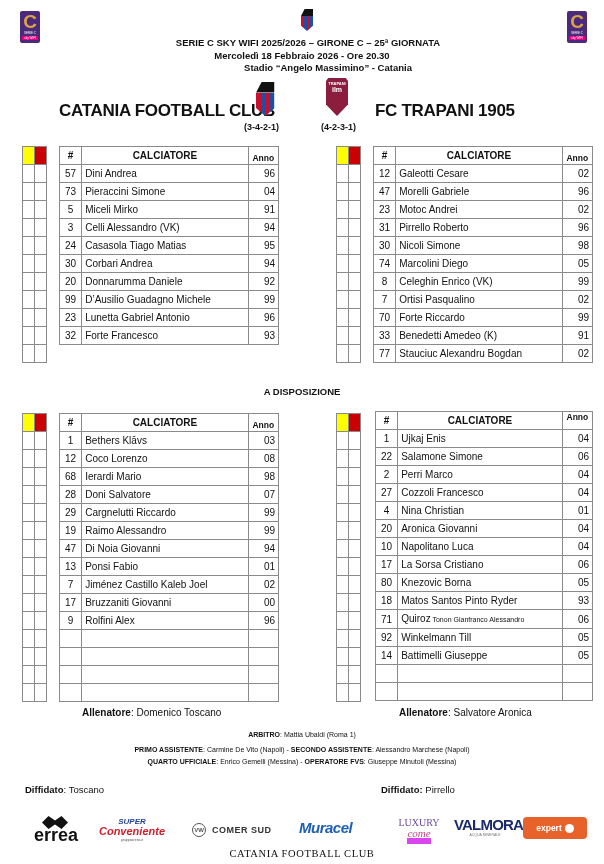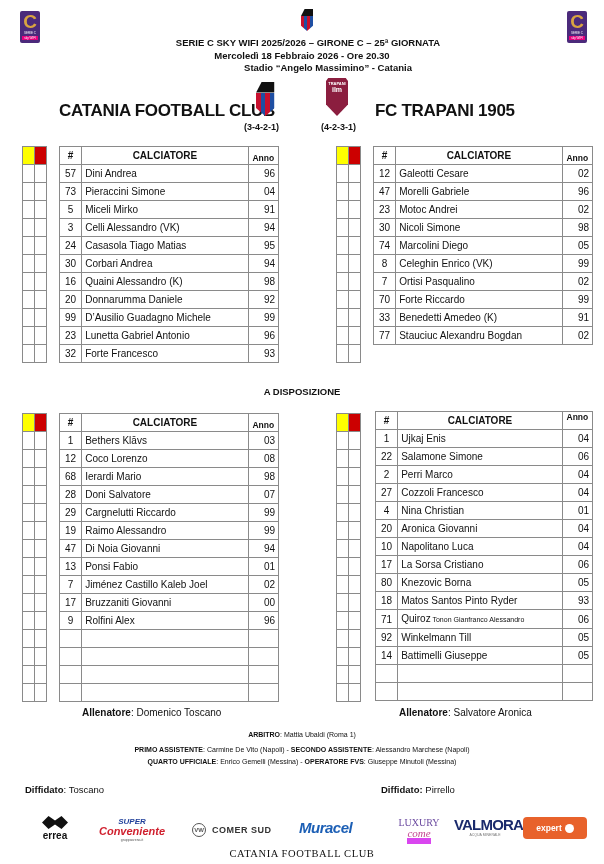--- a/index.html
+++ b/index.html
@@ -174,25 +174,20 @@
         <td class="num">24</td>
         <td>Casasola Tiago Matias</td>
         <td class="yr">95</td>
       </tr>
   <tr>
         <td class="num">30</td>
         <td>Corbari Andrea</td>
         <td class="yr">94</td>
       </tr>
   <tr>
-        <td class="num">16</td>
-        <td>Quaini Alessandro (K)</td>
-        <td class="yr">98</td>
-      </tr>
-  <tr>
         <td class="num">20</td>
         <td>Donnarumma Daniele</td>
         <td class="yr">92</td>
       </tr>
   <tr>
         <td class="num">99</td>
         <td>D’Ausilio Guadagno Michele</td>
         <td class="yr">99</td>
       </tr>
   <tr>
@@ -282,20 +277,25 @@
         <td class="num">47</td>
         <td>Morelli Gabriele</td>
         <td class="yr">96</td>
       </tr>
   <tr>
         <td class="num">23</td>
         <td>Motoc Andrei</td>
         <td class="yr">02</td>
       </tr>
   <tr>
+        <td class="num">31</td>
+        <td>Pirrello Roberto</td>
+        <td class="yr">96</td>
+      </tr>
+  <tr>
         <td class="num">30</td>
         <td>Nicoli Simone</td>
         <td class="yr">98</td>
       </tr>
   <tr>
         <td class="num">74</td>
         <td>Marcolini Diego</td>
         <td class="yr">05</td>
       </tr>
   <tr>
@@ -665,21 +665,21 @@
 
 <div class="abs diffidato" style="left:25px;top:784px;">
   <span class="b">Diffidato</span><span>: Toscano</span>
 </div>
 <div class="abs diffidato" style="left:381px;top:784px;">
   <span class="b">Diffidato:</span><span> Pirrello</span>
 </div>
 
 <div class="abs" style="left:34px;top:816px;width:42px;text-align:center;">
   <div class="errea-mark" style="margin:0 auto;"></div>
-  <div style="font-weight:bold;font-size:10px;line-height:13px;color:#111;">errea</div>
+  <div style="font-weight:bold;font-size:18px;line-height:13px;color:#111;">errea</div>
 </div>
 <div class="abs" style="left:90px;top:818px;width:84px;text-align:center;line-height:8px;">
   <div style="color:#1f3f9a;font-weight:bold;font-style:italic;font-size:8px;">SUPER</div>
   <div style="color:#d0202e;font-weight:bold;font-style:italic;font-size:11px;line-height:10px;">Conveniente</div>
   <div style="color:#555;font-size:3.5px;">gruppoarena.it</div>
 </div>
 <div class="abs" style="left:192px;top:823px;display:flex;align-items:center;gap:6px;">
   <span style="display:inline-block;width:12px;height:12px;border:1.5px solid #555;border-radius:50%;font-size:6px;line-height:12px;text-align:center;color:#555;font-weight:bold;">VW</span>
   <span style="color:#333;font-weight:bold;font-size:9px;letter-spacing:0.5px;">COMER SUD</span>
 </div>

